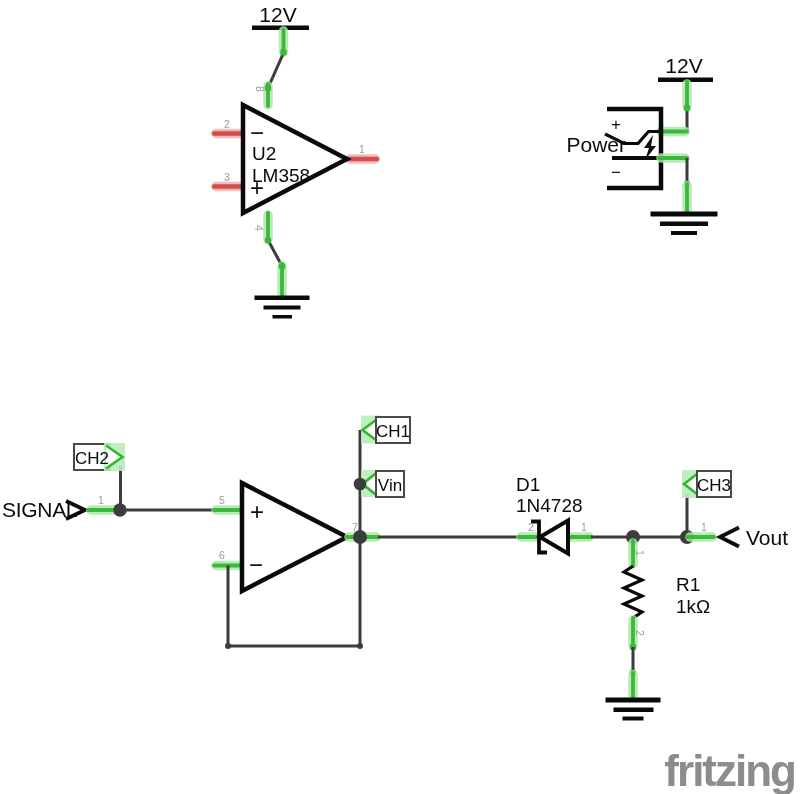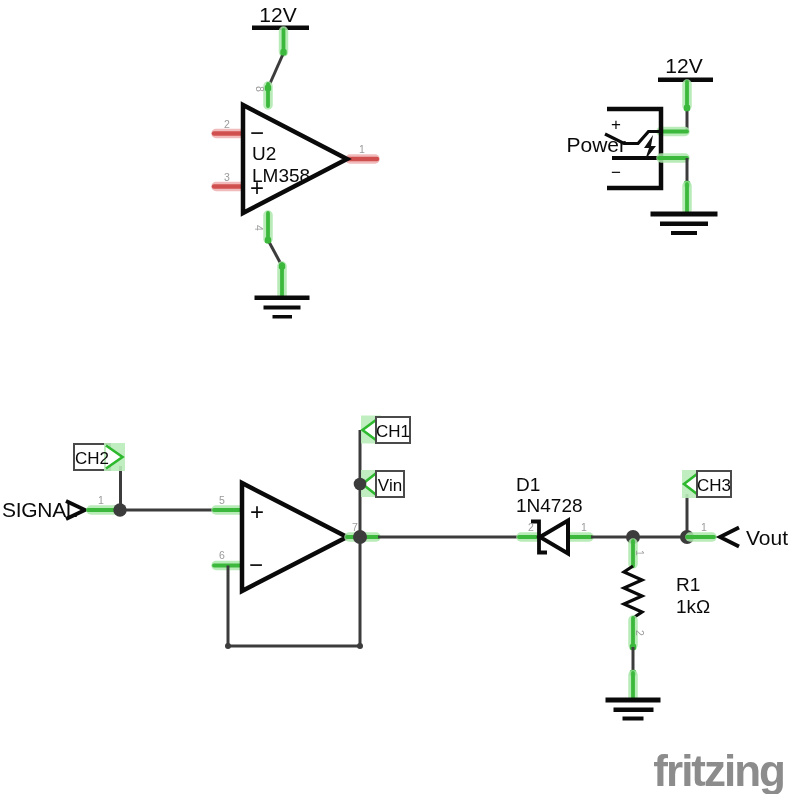--- a/index.html
+++ b/index.html
@@ -35,21 +35,21 @@
   .w-red-glow{stroke:var(--wire-red-glow);stroke-width:9.5;fill:none;stroke-linecap:round;opacity:.9}
   .sym{stroke:var(--ink);fill:none}
   .sym-filled{fill:#ffffff;stroke:var(--ink)}
   .bar{fill:var(--ink)}
   .dot{fill:var(--wire-dark)}
   .node{fill:var(--wire-green)}
   .flag-box{fill:#ffffff;stroke:var(--flag-border);stroke-width:2}
   .flag-hl{fill:var(--flag-highlight);opacity:.9}
   .flag-chev{fill:#ffffff;stroke:var(--flag-green);stroke-width:2.6;stroke-linejoin:miter}
   .logo{
-    position:absolute;right:16px;bottom:1px;line-height:1;
+    position:absolute;right:5px;bottom:1px;line-height:1;
     font-size:44px;font-weight:bold;letter-spacing:-2px;color:var(--logo-gray);
   }
 </style>
 </head>
 <body>
 
 <svg width="800" height="794" viewBox="0 0 800 794" xmlns="http://www.w3.org/2000/svg">
 
   <g>
     <text class="net-lbl" x="278" y="22" text-anchor="middle">12V</text>

